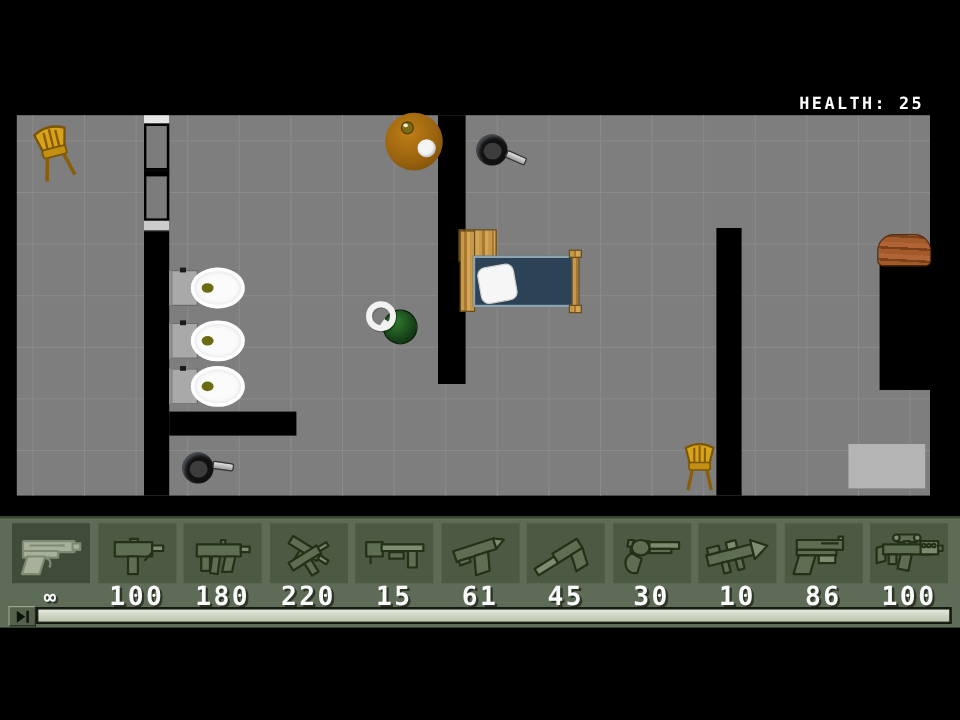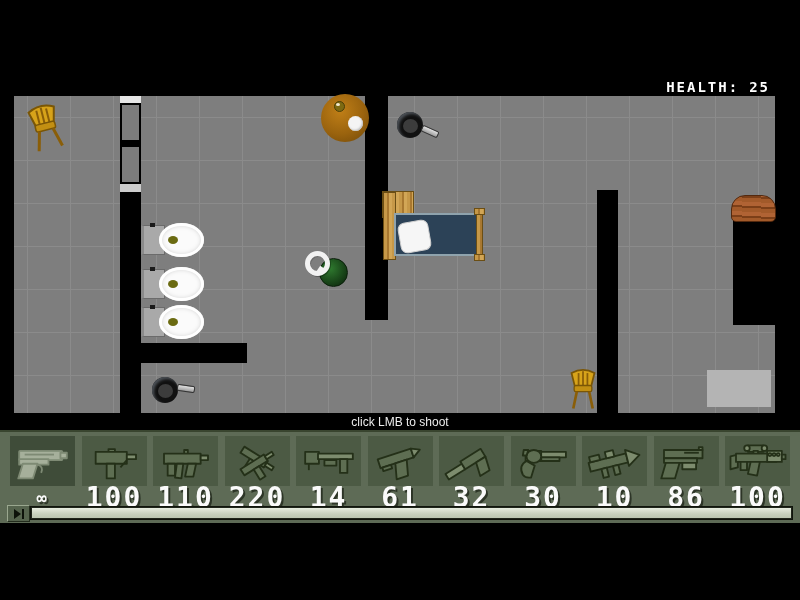--- a/index.html
+++ b/index.html
@@ -87,21 +87,21 @@
        border-top:2px solid #39452f;box-sizing:border-box;}
   #slots{position:absolute;left:10px;top:4px;display:flex;gap:6.5px;}
   .slot{width:65px;height:50px;background:#4c5a44;display:flex;align-items:center;justify-content:center;}
   .slot.selected{background:#3f4c39;}
   .slot svg .pc{stroke:#243018;stroke-width:2;fill:#5e6e52;stroke-linejoin:round;}
   .slot svg .hl{stroke:#243018;stroke-width:2;fill:#7d8c6e;stroke-linejoin:round;}
   .slot svg .ln{stroke:#243018;stroke-width:2;fill:none;}
   .slot.selected svg .pc,.slot.selected svg .hl{stroke:#7e8a74;fill:#a6b09b;}
   .slot.selected svg .ln{stroke:#7e8a74;}
   #ammo-row{position:absolute;left:10px;top:54px;display:flex;gap:6.5px;}
-  .ammo{width:65px;text-align:center;color:#fafafa;font-weight:bold;font-size:28px;line-height:24px;
+  .ammo{width:65px;text-align:center;color:#fafafa;font-weight:bold;font-size:22px;line-height:24px;
         letter-spacing:2px;text-shadow:2px 2px 0 rgba(18,24,14,.65);}
   .ammo.inf{font-size:17px;line-height:24px;}
 
   
   #play-btn{position:absolute;left:7px;top:73px;width:21px;height:15px;background:#55634d;
        border-top:1px solid #9aa78f;border-left:1px solid #9aa78f;
        border-right:1px solid #232c1d;border-bottom:1px solid #232c1d;
        display:flex;align-items:center;justify-content:center;gap:1px;}
   #play-btn .tri{width:0;height:0;border-left:7px solid #0d120a;border-top:5px solid transparent;
        border-bottom:5px solid transparent;}
@@ -207,21 +207,20 @@
       <line x1="23" y1="8" x2="23" y2="23" stroke="#8a5e08" stroke-width="2"></line>
       <rect x="8" y="22" width="20" height="7" rx="2" fill="#c28f12" stroke="#7a5606" stroke-width="1.5"></rect>
       <line x1="11" y1="29" x2="7" y2="48" stroke="#8a5e08" stroke-width="3"></line>
       <line x1="25" y1="29" x2="29" y2="48" stroke="#8a5e08" stroke-width="3"></line>
     </svg>
   </div>
 
   <div id="log"></div>
   <div id="exit-pad"></div>
 
-  <div id="hint">click LMB to shoot</div>
 
   <div id="weapon-bar">
     <div id="slots">
       <div class="slot selected">
         <svg width="60" height="44" viewBox="0 0 64 48">
           <rect class="pc" x="6" y="13" width="47" height="10" rx="1"></rect>
           <rect class="hl" x="51" y="15" width="7" height="6"></rect>
           <rect class="pc" x="6" y="22" width="32" height="6"></rect>
           <polygon class="pc" points="10,27 26,27 21,43 5,43"></polygon>
           <path class="ln" d="M26 28 q7 2 4 9"></path>
@@ -336,25 +335,25 @@
           <rect class="pc" x="58" y="17" width="4" height="5"></rect>
           <polygon class="pc" points="24,25 34,25 31,40 21,38"></polygon>
           <rect class="pc" x="13" y="25" width="7" height="9"></rect>
         </svg>
       </div>
     </div>
 
     <div id="ammo-row">
       <div class="ammo inf">∞</div>
       <div class="ammo">100</div>
-      <div class="ammo">110</div>
+      <div class="ammo">180</div>
       <div class="ammo">220</div>
-      <div class="ammo">14</div>
+      <div class="ammo">15</div>
       <div class="ammo">61</div>
-      <div class="ammo">32</div>
+      <div class="ammo">45</div>
       <div class="ammo">30</div>
       <div class="ammo">10</div>
       <div class="ammo">86</div>
       <div class="ammo">100</div>
     </div>
 
     <div id="play-btn">
       <span class="tri"></span>
       <span class="bar"></span>
     </div>

